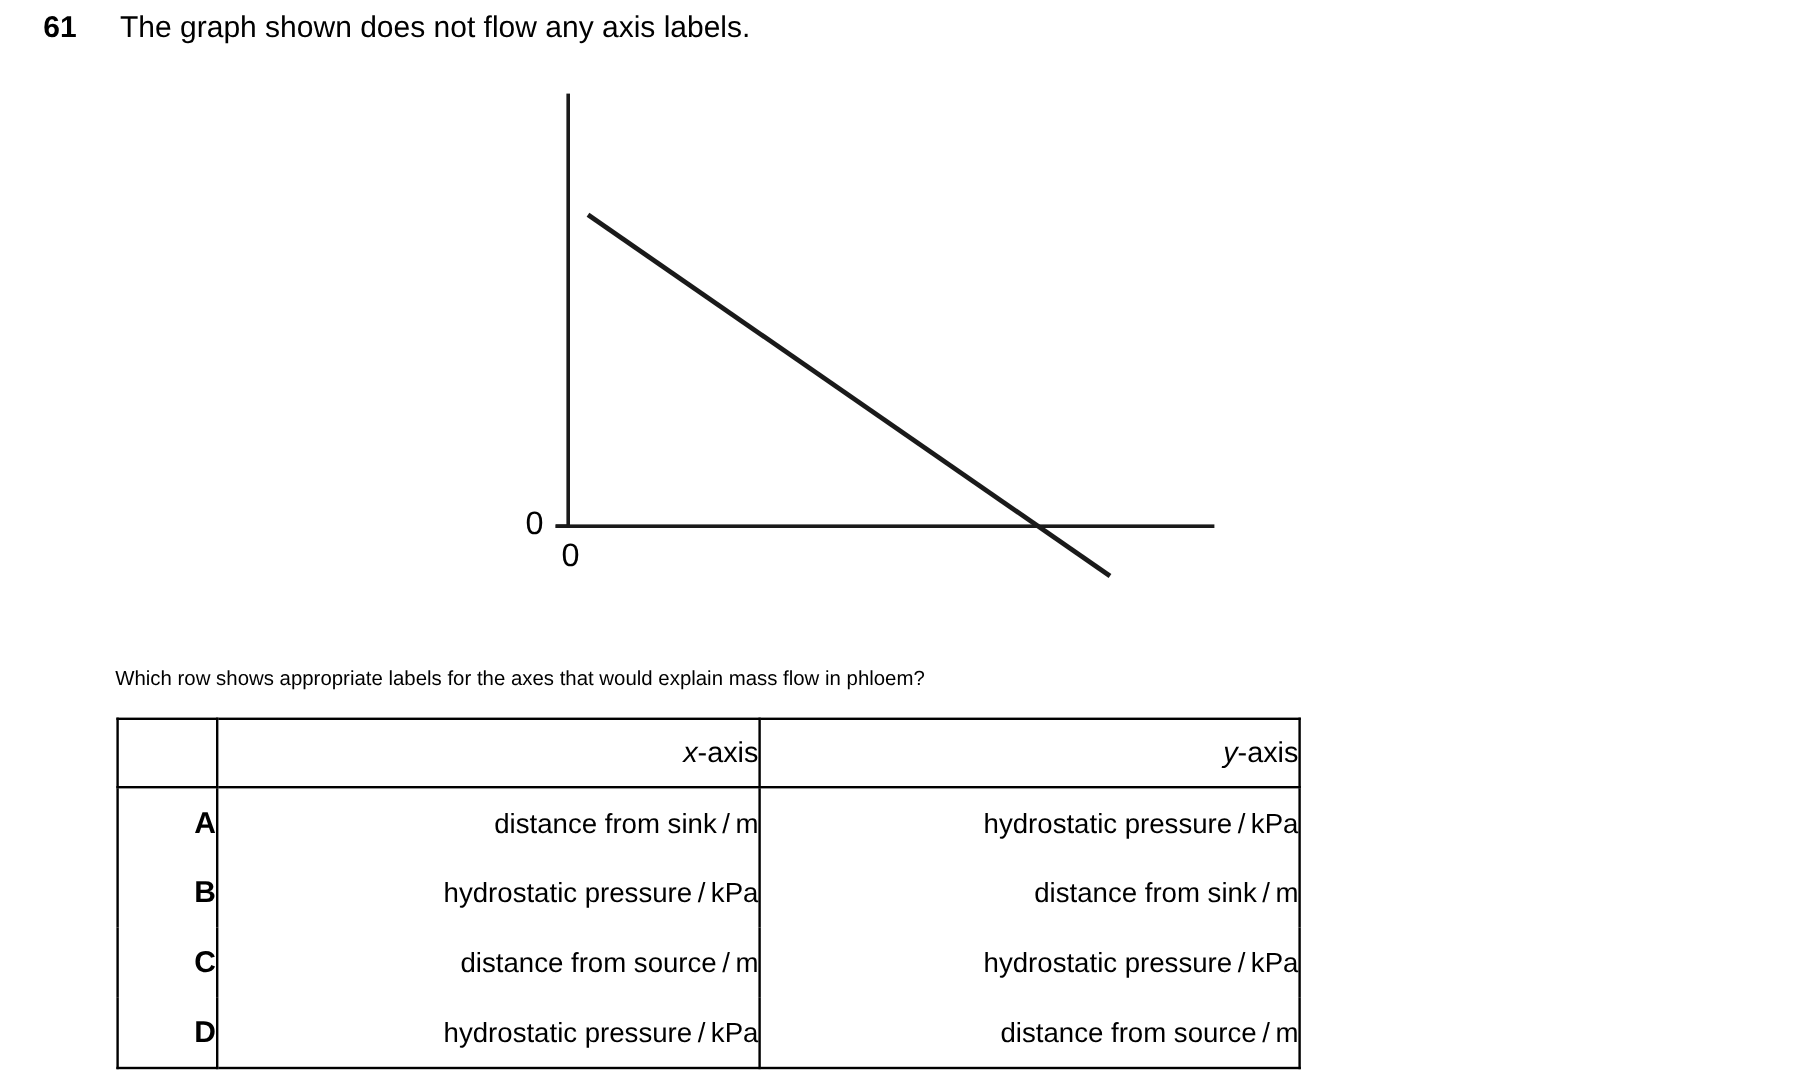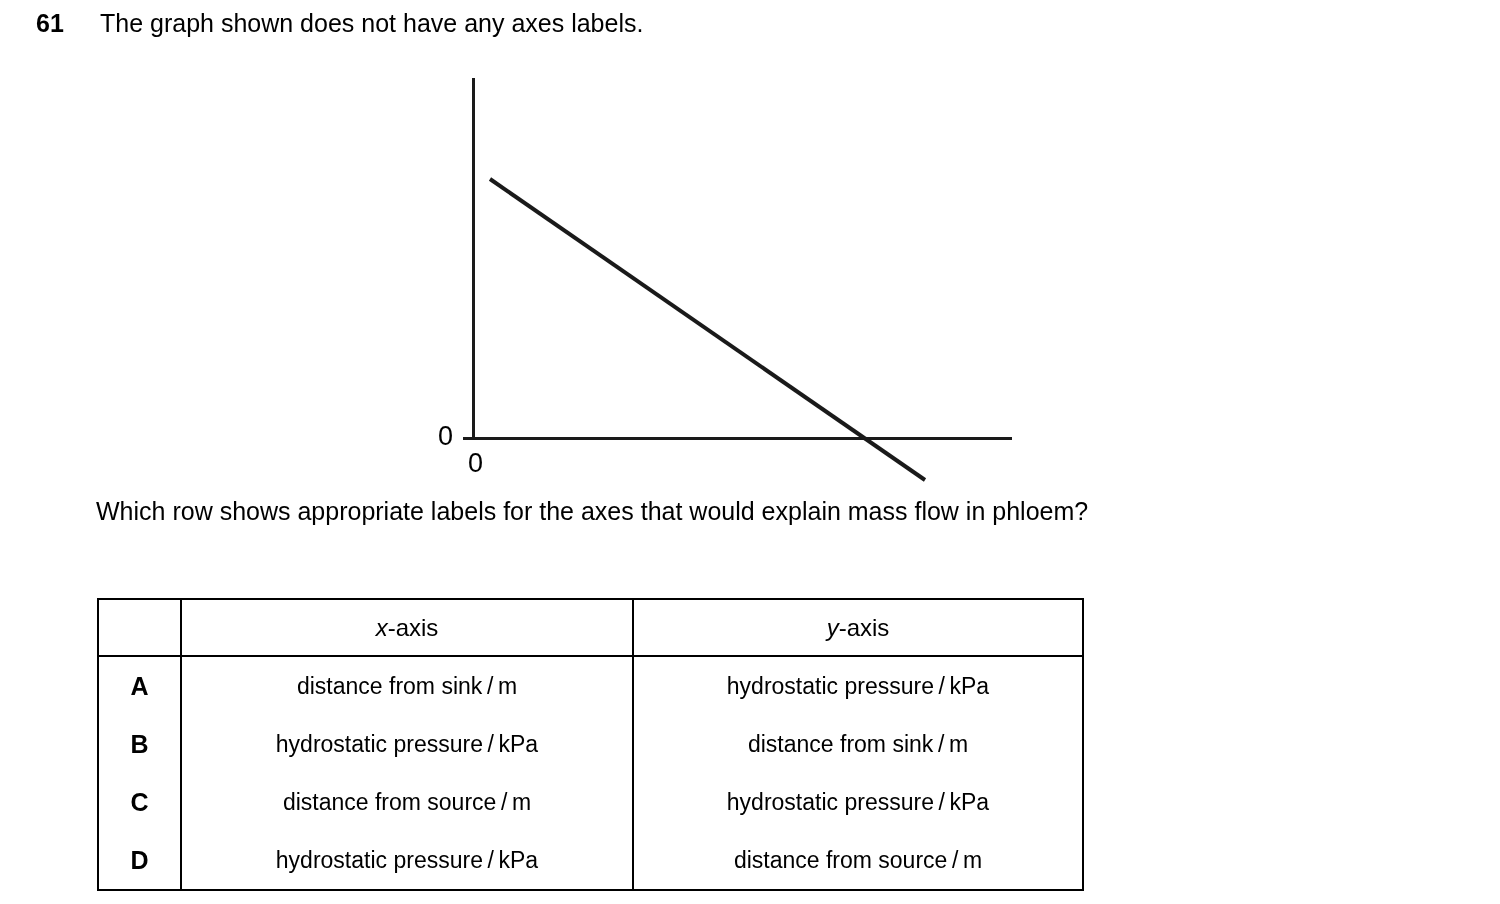--- a/index.html
+++ b/index.html
@@ -87,22 +87,22 @@
   }
   #x-axis-zero {
     left: 468px;
     top: 390px;
   }
 
   
   #lead-in-question {
     position: absolute;
     left: 96px;
-    top: 496px;
-    font-size: 25px;
+    top: 551px;
+    font-size: 17px;
     line-height: 30px;
     white-space: nowrap;
   }
 
   
   #options-table {
     position: absolute;
     left: 97px;
     top: 598px;
     width: 985px;
@@ -112,21 +112,21 @@
   #options-table col.c-key   { width: 83px; }
   #options-table col.c-xaxis { width: 452px; }
   #options-table col.c-yaxis { width: 450px; }
 
   #options-table th,
   #options-table td {
     border: 2px solid #000000;
     border-top: none;
     border-bottom: none;
     padding: 0;
-    text-align: center;
+    text-align: right;
     vertical-align: middle;
     font-weight: normal;
     font-size: 23px;
   }
   #options-table tr.header-row th {
     height: 55px;
     border-top: 2px solid #000000;
     border-bottom: 2px solid #000000;
     font-size: 24px;
   }
@@ -142,21 +142,21 @@
   }
   .axis-name-italic {
     font-style: italic;
   }
 </style>
 </head>
 <body>
 
 <div id="question-header">
   <span id="question-number">61</span>
-  <span id="question-stem">The graph shown does not have any axes labels.</span>
+  <span id="question-stem">The graph shown does not flow any axis labels.</span>
 </div>
 
 <div id="graph-figure">
 
   <div class="axis-line" id="y-axis"></div>
 
   <div class="axis-line" id="x-axis"></div>
 
   <div class="axis-line" id="origin-tick"></div>
 

